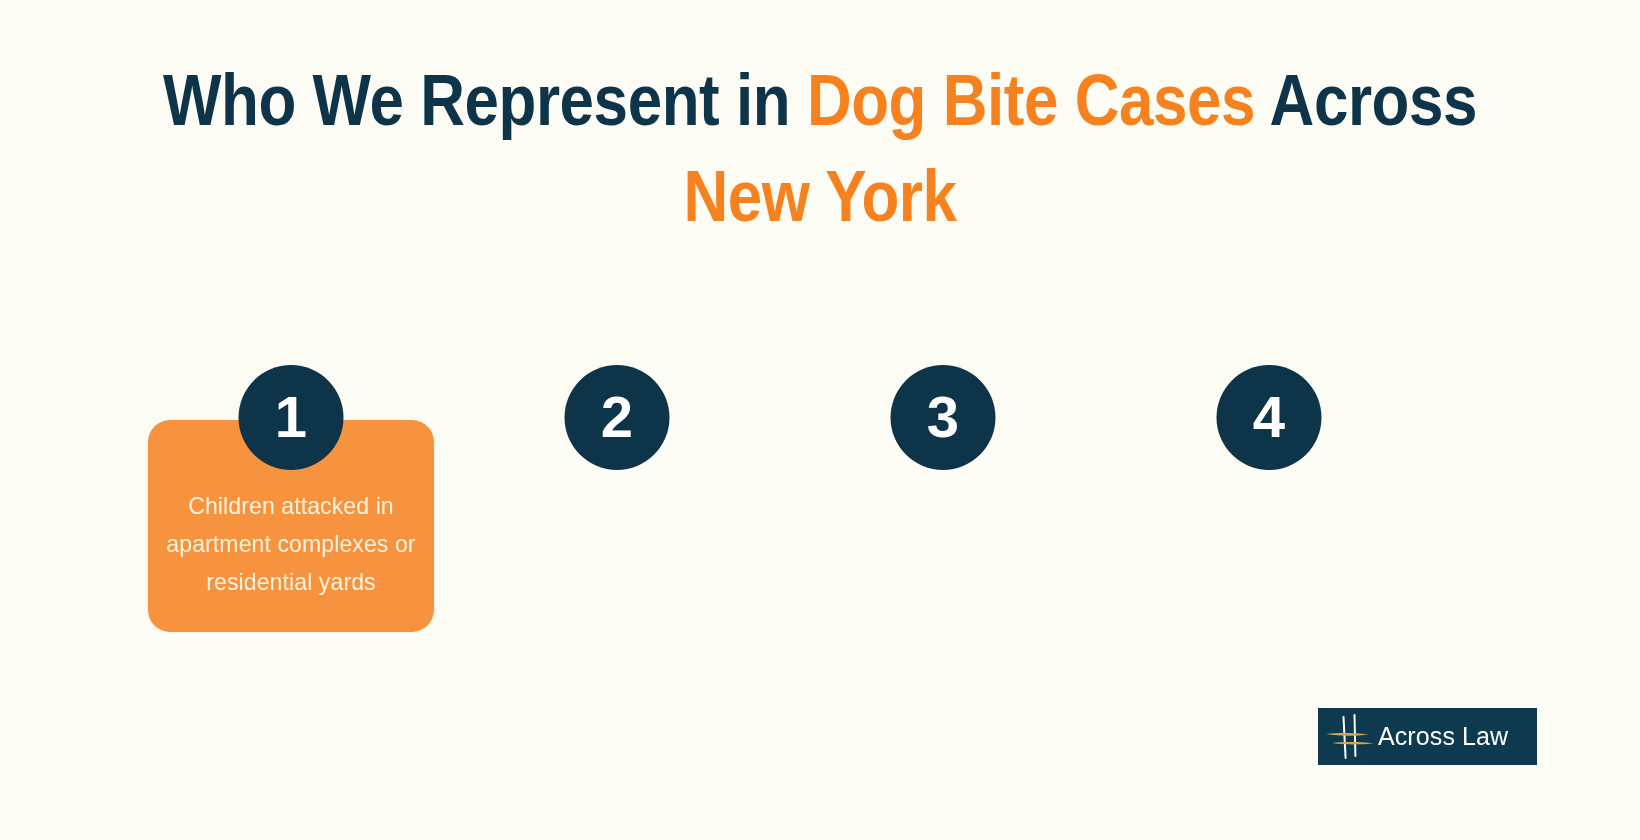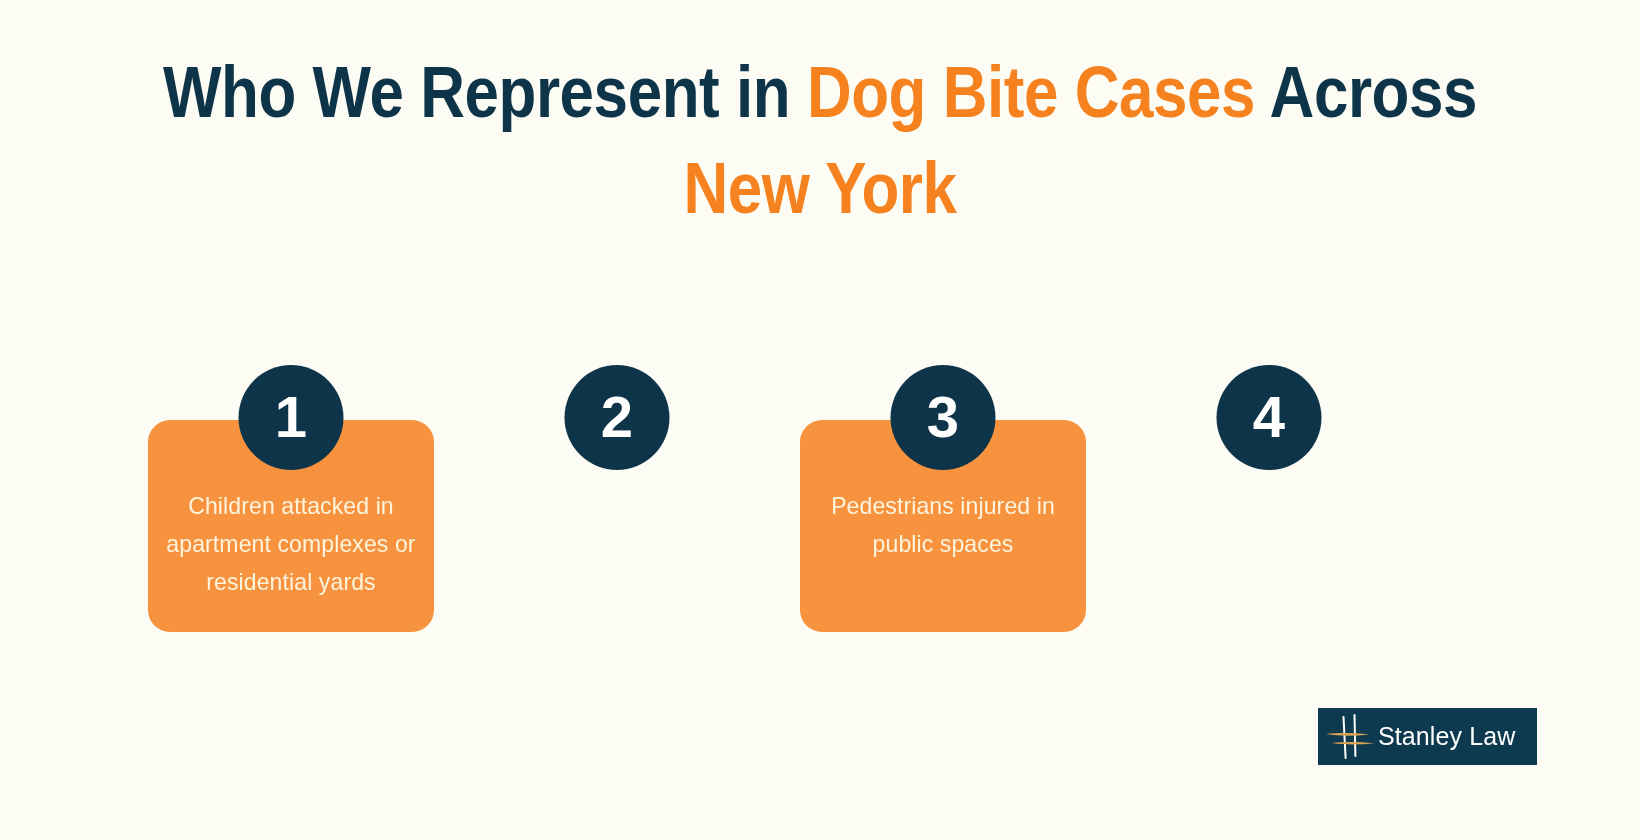--- a/index.html
+++ b/index.html
@@ -11,21 +11,21 @@
     height: 840px;
     background: #fdfcf4;
     font-family: "Liberation Sans", sans-serif;
     overflow: hidden;
     position: relative;
   }
 
   
   .title-block {
     position: absolute;
-    top: 44px;
+    top: 52px;
     left: 0;
     width: 1640px;
     text-align: center;
   }
   .title-line {
     font-family: "Liberation Sans Narrow", "Liberation Sans", sans-serif;
     font-weight: 700;
     font-size: 72px;
     line-height: 96px;
     letter-spacing: -0.5px;
@@ -142,32 +142,29 @@
       <div class="card-text">Children attacked in apartment complexes or residential yards</div>
     </div>
   </div>
 
   <div class="card-wrap">
     <div class="card-badge">2</div>
   </div>
 
   <div class="card-wrap">
     <div class="card-badge">3</div>
-    <div class="card-body">
-      <div class="card-text">Pedestrians injured in public spaces</div>
-    </div>
   </div>
 
   <div class="card-wrap">
     <div class="card-badge">4</div>
   </div>
 
 </div>
 
 <div class="logo">
   <svg class="logo-mark" viewBox="0 0 52 50">
     <path d="M19.5 5 L21.6 46" stroke="#ffffff" stroke-width="2" fill="none" stroke-linecap="round"></path>
     <path d="M30.5 3 L31.4 44" stroke="#ffffff" stroke-width="2" fill="none" stroke-linecap="round"></path>
     <path d="M2 22 C14 20.5, 30 20.8, 45 22.4 C30 24.2, 14 24.0, 2 22 Z" fill="#d9a152"></path>
     <path d="M8 31 C20 29.6, 36 29.9, 50 31.3 C36 33.0, 20 32.8, 8 31 Z" fill="#d9a152"></path>
   </svg>
-  <span class="logo-text">Stanley Law</span>
+  <span class="logo-text">Across Law</span>
 </div>
 
 </body></html>

